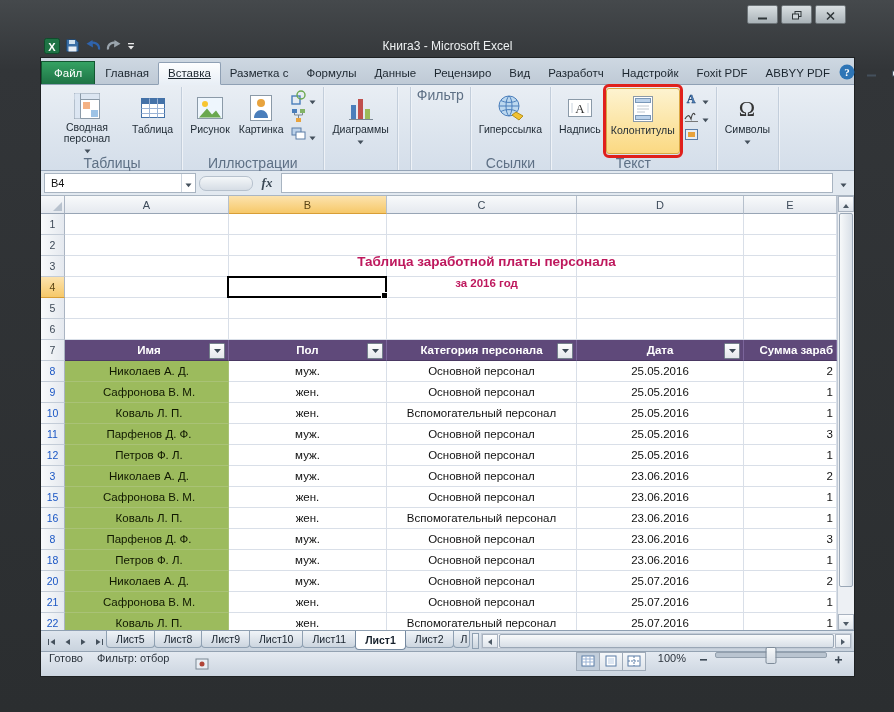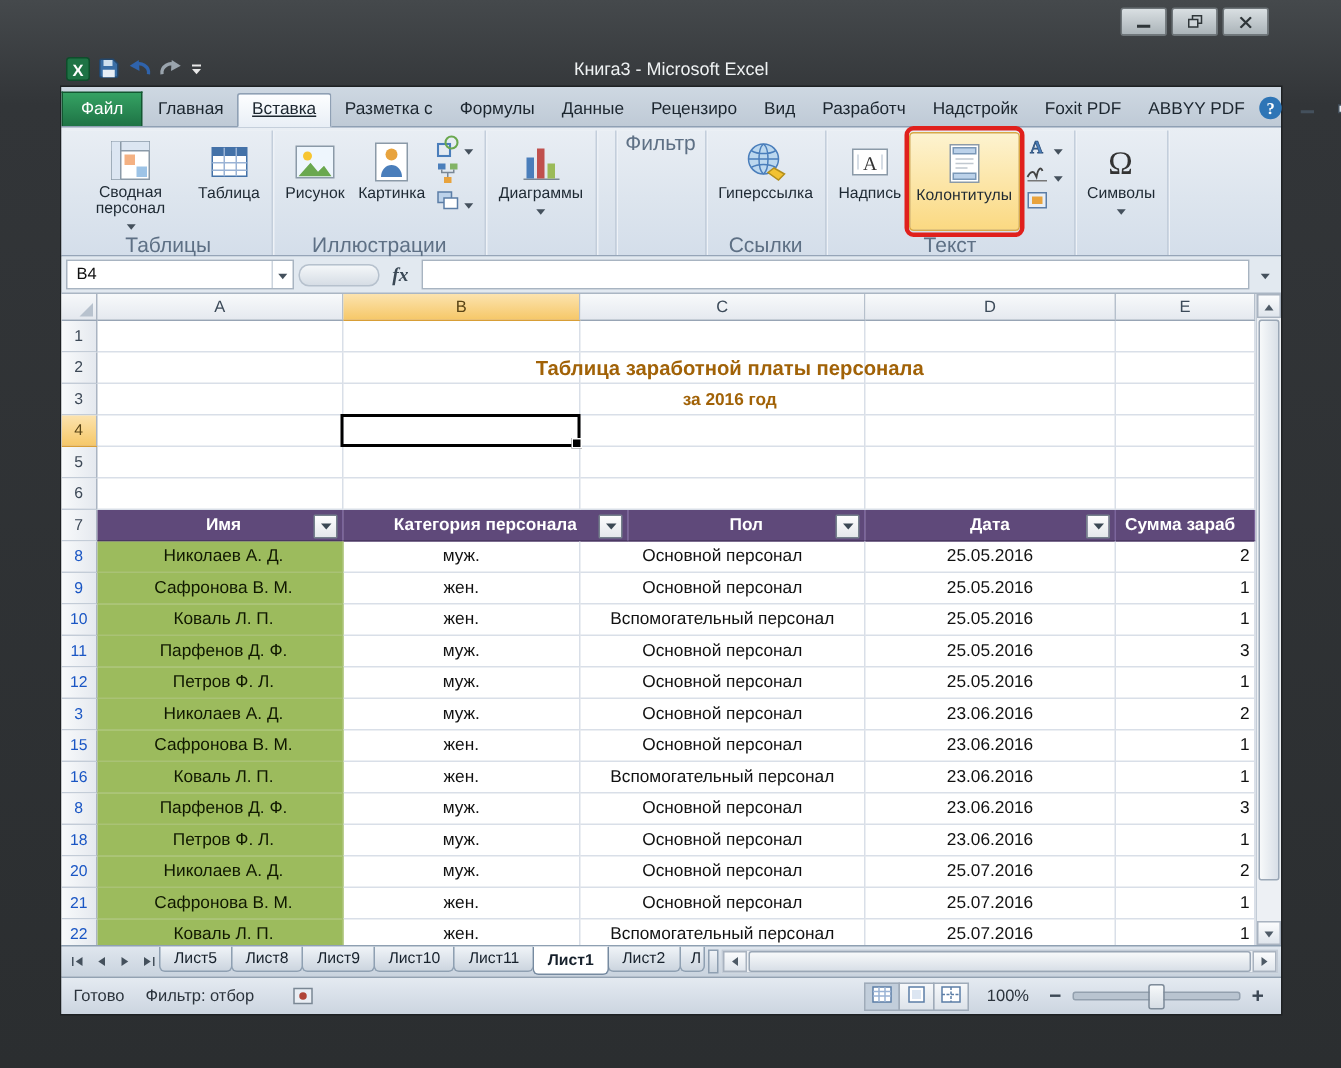--- a/index.html
+++ b/index.html
@@ -61,23 +61,23 @@
   .rows{flex:1;overflow:hidden;}
   .grow{height:21px;display:flex;position:relative;}
   .row-h{width:24px;flex-shrink:0;background:linear-gradient(90deg,#f8fafb,#e5e9ef);border-right:1px solid #aab4c2;border-bottom:1px solid #c3ccd7;display:flex;align-items:center;justify-content:center;font-size:10.5px;color:#3c4856;box-sizing:border-box;}
   .row-h.blue{color:#1a56c4;}
   .cell{border-right:1px solid #d9dfe8;border-bottom:1px solid #d9dfe8;box-sizing:border-box;display:flex;align-items:center;font-size:11.5px;color:#111;overflow:hidden;white-space:nowrap;}
   .col-a{justify-content:center;padding-left:5px;}
   .col-b,.col-c,.col-d{justify-content:center;}
   .col-e{justify-content:flex-end;padding-right:3px;}
   .cell.green{background:#9cbb5d;border-right-color:#a9c276;border-bottom-color:#a9c276;color:#101800;}
   .t-header .cell{background:#5f497a;border-right-color:#7b659b;border-bottom-color:#4a3862;color:#fff;font-weight:bold;position:relative;}
-  .t-header .col-e{justify-content:flex-start;padding-left:6px;}
+  .t-header .col-e{justify-content:flex-end;padding-left:6px;}
   .filter-btn{position:absolute;right:3px;top:3px;width:14px;height:14px;background:linear-gradient(#fdfdfe,#e4e7eb);border:1px solid #75808c;border-radius:1px;display:flex;align-items:center;justify-content:center;}
-  .merged{position:absolute;left:188px;width:515px;top:0;height:21px;display:flex;align-items:center;justify-content:center;font-weight:bold;color:#a16207;z-index:2;}
+  .merged{position:absolute;left:188px;width:515px;top:16px;height:21px;display:flex;align-items:center;justify-content:center;font-weight:bold;color:#be185d;z-index:2;}
   .merged.big{font-size:13.5px;}
   .merged.small{font-size:11.5px;}
   .selbox{position:absolute;left:186px;top:-1px;width:160px;height:22px;border:2px solid #000;z-index:3;box-sizing:border-box;}
   .fill-handle{position:absolute;right:-3px;bottom:-3px;width:5px;height:5px;background:#000;border:1px solid #fff;}
 
   
   .vscroll{width:17px;flex-shrink:0;background:#edf0f4;border-left:1px solid #c2cbd6;display:flex;flex-direction:column;box-sizing:border-box;}
   .vs-btn{height:16px;background:linear-gradient(#fbfcfd,#dfe5ec);border:1px solid #a9b3c0;display:flex;align-items:center;justify-content:center;box-sizing:border-box;}
   .vthumb{height:372px;margin:1px;background:linear-gradient(90deg,#f7f9fa,#d8dfe7);border:1px solid #9aa7b6;border-radius:2px;}
   .vs-spacer{flex:1;}
@@ -87,21 +87,21 @@
   .nav-btn{width:16px;height:15px;display:flex;align-items:center;justify-content:center;}
   .sheet-tab{height:16px;display:flex;align-items:center;padding:0 9px;font-size:10.5px;color:#16202b;background:linear-gradient(#f0f4f8,#ccd5df);border:1px solid #8fa0b2;border-top:none;margin-left:-1px;border-radius:0 0 4px 4px;white-space:nowrap;cursor:default;}
   .sheet-tab.active{background:#fff;font-weight:bold;height:18px;z-index:2;border-color:#76markdown8aa0;border-color:#768aa0;}
   .sheet-tab.clipped{max-width:15px;overflow:hidden;padding:0 2px 0 7px;}
   .tab-split{width:5px;height:14px;background:linear-gradient(#f0f4f8,#ccd5df);border:1px solid #8fa0b2;margin-left:2px;}
   .hscroll{flex:1;height:16px;display:flex;align-items:center;background:#edf0f4;border:1px solid #c2cbd6;margin:0 2px;box-sizing:border-box;}
   .hs-btn{width:16px;height:14px;background:linear-gradient(#fbfcfd,#dfe5ec);border:1px solid #a9b3c0;display:flex;align-items:center;justify-content:center;box-sizing:border-box;}
   .hthumb{flex:1;height:12px;margin:0 1px;background:linear-gradient(#f7f9fa,#d8dfe7);border:1px solid #9aa7b6;border-radius:2px;}
 
   
-  .statusbar{height:24px;display:flex;align-items:center;background:linear-gradient(#e4eaf1,#ccd5e0);border-top:1px solid #93a2b2;font-size:11px;color:#2b333c;padding:0 8px;}
+  .statusbar{height:24px;display:flex;background:linear-gradient(#e4eaf1,#ccd5e0);border-top:1px solid #93a2b2;font-size:11px;color:#2b333c;padding:0 8px;}
   .sb-filter{margin-left:14px;}
   .sb-macro{margin-left:26px;display:flex;align-items:center;}
   .views{margin-left:auto;display:flex;}
   .view-btn{width:22px;height:17px;display:flex;align-items:center;justify-content:center;border:1px solid #9fabb9;margin-left:-1px;background:linear-gradient(#f6f8fa,#dde3ea);}
   .view-btn.pressed{background:#c2cedb;}
   .zoom-label{margin:0 10px 0 12px;}
   .zbtn{width:15px;height:15px;display:flex;align-items:center;justify-content:center;font-size:12px;color:#3c4855;}
   .ztrack{width:110px;height:4px;background:#b9c4d0;border:1px solid #93a0ae;border-radius:2px;position:relative;margin:0 4px;}
   .ztrack:before{content:"";position:absolute;left:50%;top:-3px;width:1px;height:10px;background:#8b97a5;}
   .zthumb{position:absolute;left:50%;transform:translateX(-50%);top:-6px;width:9px;height:15px;background:linear-gradient(#f7f9fa,#d6dde5);border:1px solid #7e8b99;border-radius:2px;}
@@ -498,30 +498,30 @@
             <div class="grow t-header">
               <div class="row-h">7</div>
               <div class="cell col-a" style="width: 164px;">
                 <span class="hdr-t">Имя</span>
                 <span class="filter-btn">
                   <svg width="9" height="6">
                     <path d="M1 1h7L4.5 5z" fill="#3b4854"></path>
                   </svg>
                 </span>
               </div>
-              <div class="cell col-c" style="width: 190px;">
-                <span class="hdr-t">Категория персонала</span>
+              <div class="cell col-b" style="width: 158px;">
+                <span class="hdr-t">Пол</span>
                 <span class="filter-btn">
                   <svg width="9" height="6">
                     <path d="M1 1h7L4.5 5z" fill="#3b4854"></path>
                   </svg>
                 </span>
               </div>
-              <div class="cell col-b" style="width: 158px;">
-                <span class="hdr-t">Пол</span>
+              <div class="cell col-c" style="width: 190px;">
+                <span class="hdr-t">Категория персонала</span>
                 <span class="filter-btn">
                   <svg width="9" height="6">
                     <path d="M1 1h7L4.5 5z" fill="#3b4854"></path>
                   </svg>
                 </span>
               </div>
               <div class="cell col-d" style="width: 167px;">
                 <span class="hdr-t">Дата</span>
                 <span class="filter-btn">
                   <svg width="9" height="6">

